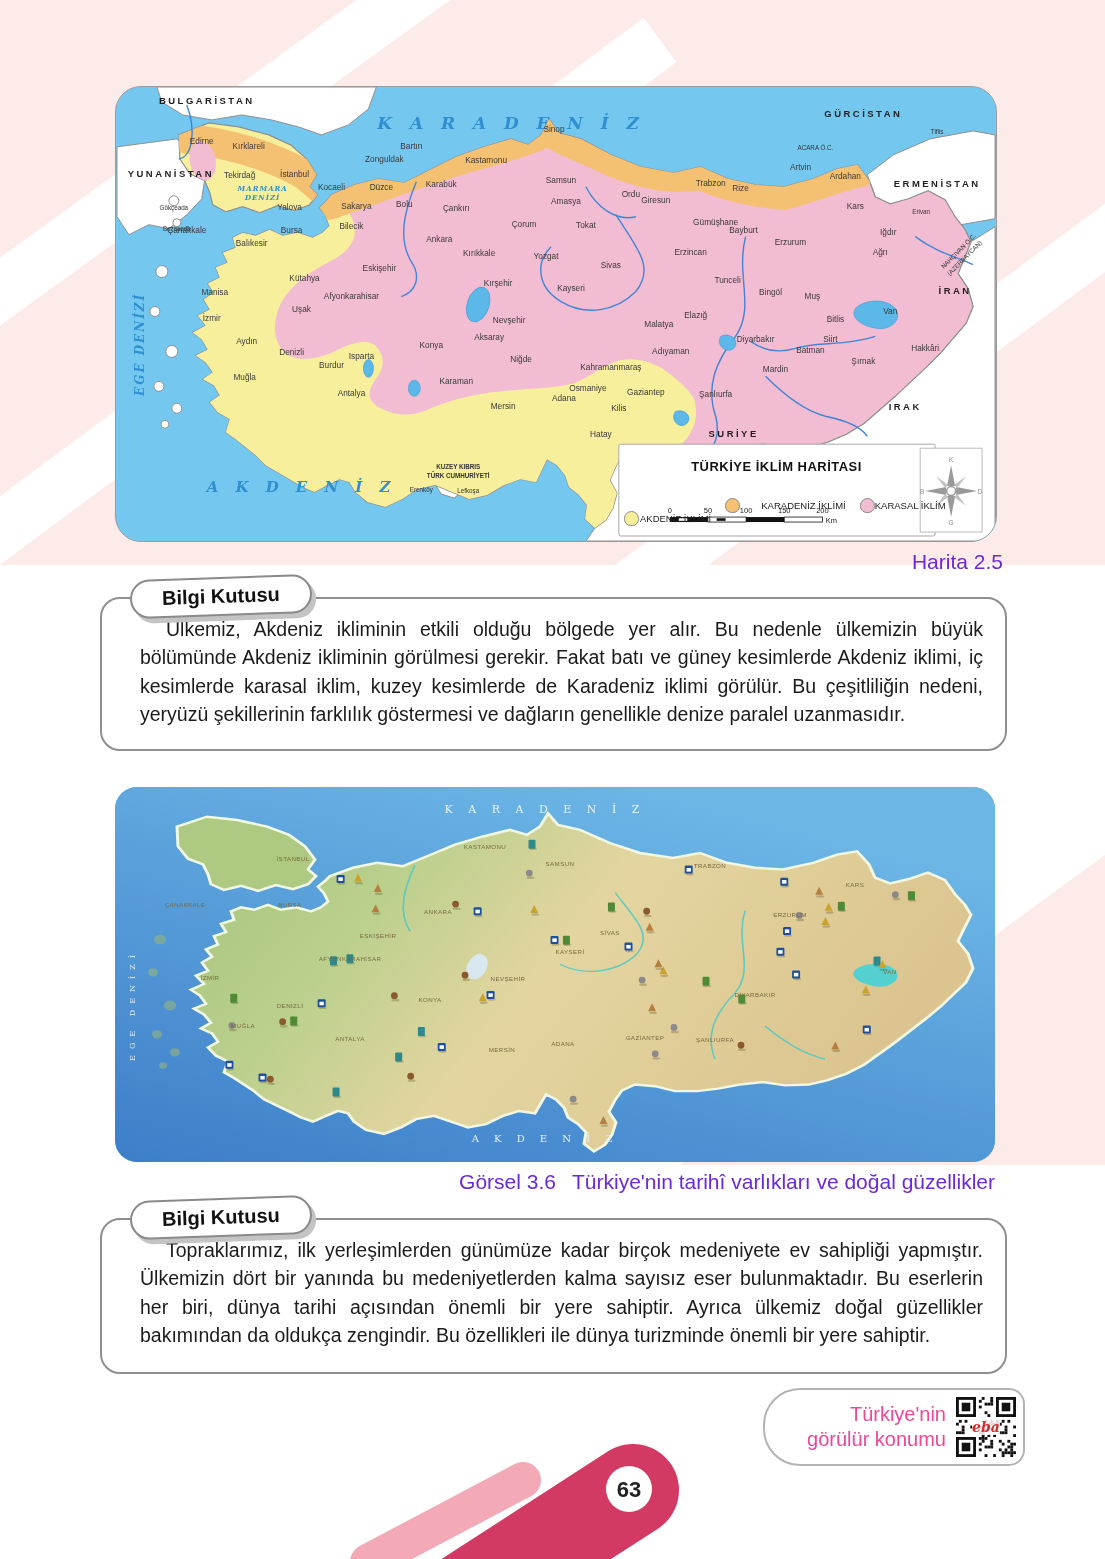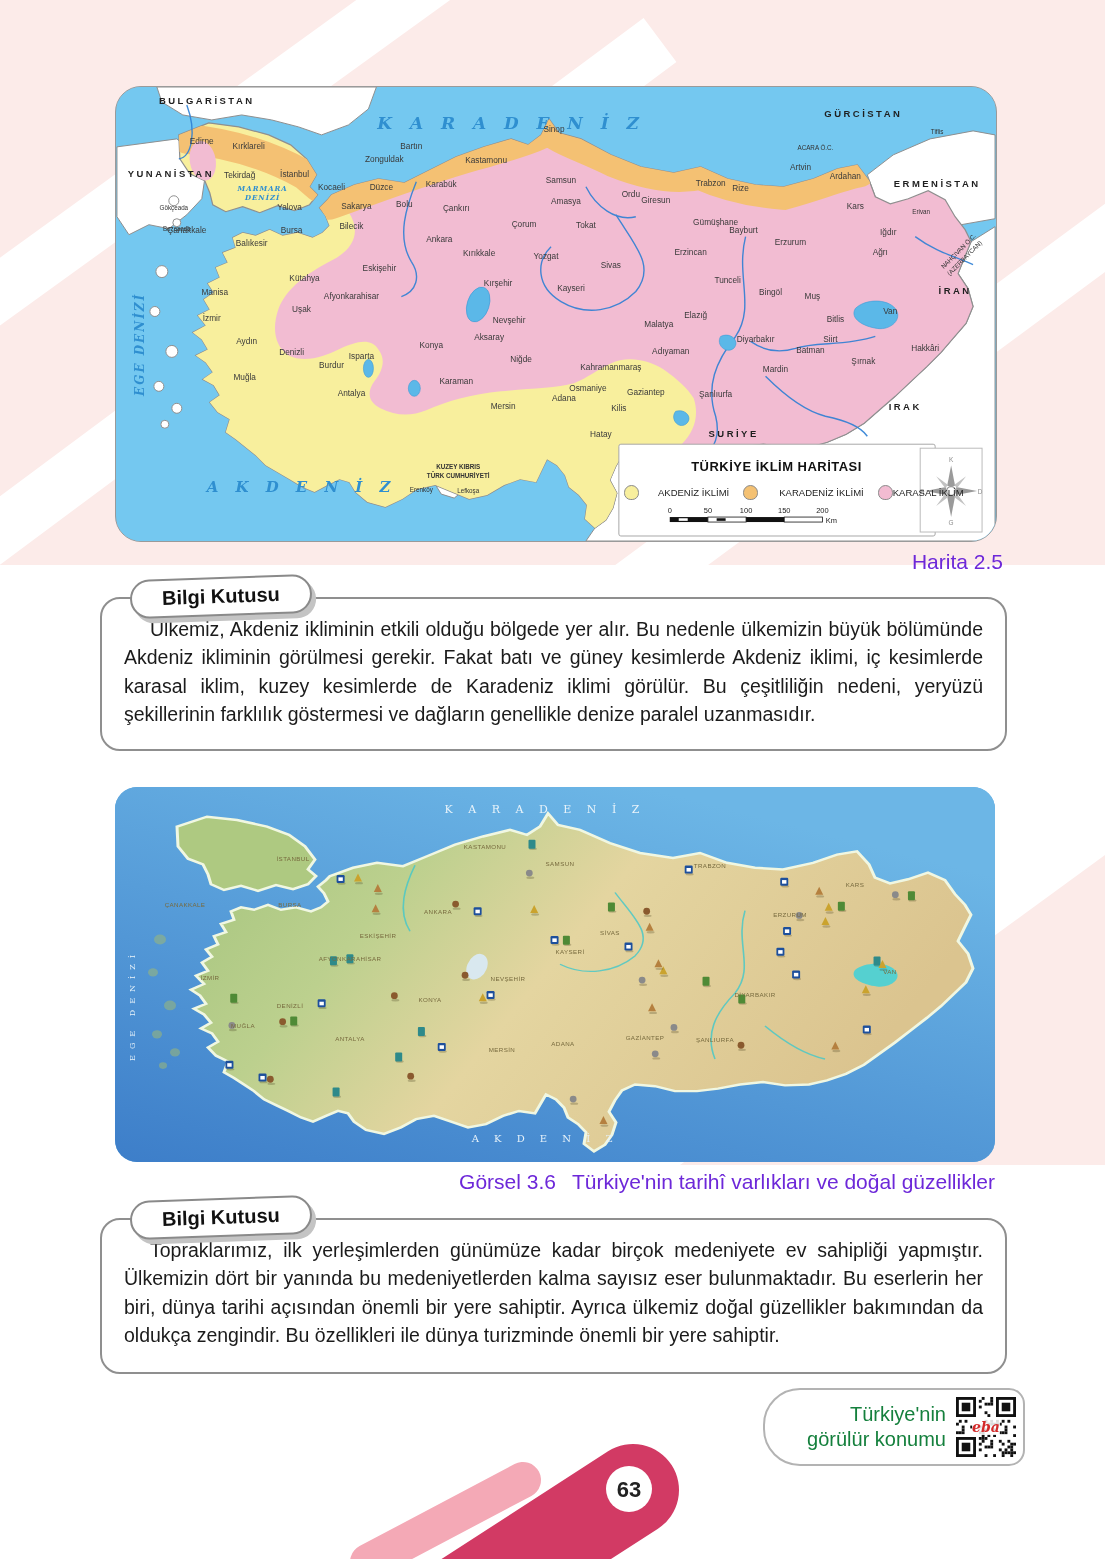--- a/index.html
+++ b/index.html
@@ -19,37 +19,37 @@
   .caption2{top:1170px;right:110px;}
   .caption2 .cap-label{margin-right:16px;}
   
   .infobox{position:absolute;left:100px;width:903px;background:#ffffff;
     border:2px solid #8f8f8f;border-radius:20px;z-index:2;}
   .infobox1{top:597px;height:150px;}
   .infobox2{top:1218px;height:152px;}
   .tab{position:absolute;left:28px;top:-22px;background:#ffffff;border:2px solid #8a8a8a;
     border-radius:20px;padding:6px 30px;font-weight:bold;font-size:20px;color:#111;
     transform:rotate(-2deg);box-shadow:4px 5px 0 #c4c4c4;white-space:nowrap;}
-  .infobox p{margin:0;padding:16px 22px 0 22px;font-size:19.5px;line-height:1.45;
+  .infobox p{margin:0;padding:16px 22px 0 38px;font-size:19.5px;line-height:1.45;
     text-align:justify;text-indent:26px;color:#1b1b1b;}
   
   .city{font-size:8.3px;fill:#3a3a3a;text-anchor:middle;font-family:"Liberation Sans",sans-serif;}
   .country{font-weight:bold;font-size:9.5px;fill:#1f1f1f;letter-spacing:2.5px;text-anchor:middle;font-family:"Liberation Sans",sans-serif;}
   .small-place{font-size:6.3px;fill:#333;text-anchor:middle;font-family:"Liberation Sans",sans-serif;}
   .sea-label{font-family:"DejaVu Serif",serif;font-style:italic;font-weight:bold;fill:#2f8fd0;text-anchor:middle;}
   .legend-title{font-weight:bold;font-size:13px;fill:#111;text-anchor:middle;letter-spacing:.5px;font-family:"Liberation Sans",sans-serif;}
   .scale-num{font-size:7.5px;fill:#222;text-anchor:middle;font-family:"Liberation Sans",sans-serif;}
   .compass-letter{font-size:6.5px;fill:#8c8c8c;text-anchor:middle;font-family:"Liberation Sans",sans-serif;}
   .m2city{font-size:6.2px;fill:#776a3e;text-anchor:middle;letter-spacing:.4px;font-family:"Liberation Sans",sans-serif;}
   .m2sea{font-family:"DejaVu Serif",serif;fill:#e8f3fa;text-anchor:middle;letter-spacing:6px;}
   
   .qrbox{position:absolute;left:763px;top:1388px;width:258px;height:74px;
     border:2px solid #b3b3b3;border-radius:37px 16px 16px 37px;background:#fff;
     display:flex;align-items:center;z-index:2;}
-  .qrtext{flex:1;text-align:right;font-size:20px;line-height:1.25;color:#15803d;padding-right:10px;}
+  .qrtext{flex:1;text-align:right;font-size:20px;line-height:1.25;color:#ec4899;padding-right:10px;}
   .qrcode{width:60px;height:60px;margin-right:7px;position:relative;flex:0 0 auto;}
 </style>
 </head>
 <body>
 
 <svg class="layer" width="1105" height="1559" viewBox="0 0 1105 1559" style="z-index:0;">
   <rect x="0" y="0" width="1105" height="565" fill="#fcebe9"></rect>
   <polygon points="1105,855 1105,1165 680,1165" fill="#fcebe9"></polygon>
   <g stroke="#ffffff" stroke-width="55">
     <line x1="-60" y1="335" x2="500" y2="-70"></line>
@@ -262,21 +262,21 @@
       <circle cx="0" cy="0" r="4.5" fill="#fff" stroke="#9a9a9a" stroke-width="1.5"></circle>
       <text class="compass-letter" x="0" y="-29" id="cmp-n">K</text>
       <text class="compass-letter" x="29" y="2.5" id="cmp-e">D</text>
       <text class="compass-letter" x="0" y="34" id="cmp-s">G</text>
       <text class="compass-letter" x="-29" y="2.5" id="cmp-w">B</text>
     </g>
   </g>
 </svg>
 
   <div id="legend-items" style="position:absolute;left:508px;top:398px;width:310px;display:flex;gap:14px;align-items:center;">
-      <div style="display: flex; align-items: center; gap: 19px;">
+      <div style="display: flex; align-items: center; gap: 1px; margin-top: 26px;">
         <span style="width: 13px; height: 13px; border-radius: 50% 50% 45% 45%; border: 1px solid rgb(138, 138, 138); background: rgb(248, 239, 157); flex: 0 0 auto;"></span>
         <span style="font-size: 9.5px; color: rgb(34, 34, 34); white-space: nowrap;">AKDENİZ İKLİMİ</span>
       </div>
       <div style="display: flex; align-items: center; gap: 21px;">
         <span style="width: 13px; height: 13px; border-radius: 50% 50% 45% 45%; border: 1px solid rgb(138, 138, 138); background: rgb(244, 193, 115); flex: 0 0 auto;"></span>
         <span style="font-size: 9.5px; color: rgb(34, 34, 34); white-space: nowrap;">KARADENİZ İKLİMİ</span>
       </div>
       <div style="display: flex; align-items: center; ">
         <span style="width: 13px; height: 13px; border-radius: 50% 50% 45% 45%; border: 1px solid rgb(138, 138, 138); background: rgb(242, 188, 210); flex: 0 0 auto;"></span>
         <span style="font-size: 9.5px; color: rgb(34, 34, 34); white-space: nowrap;">KARASAL İKLİM</span>

